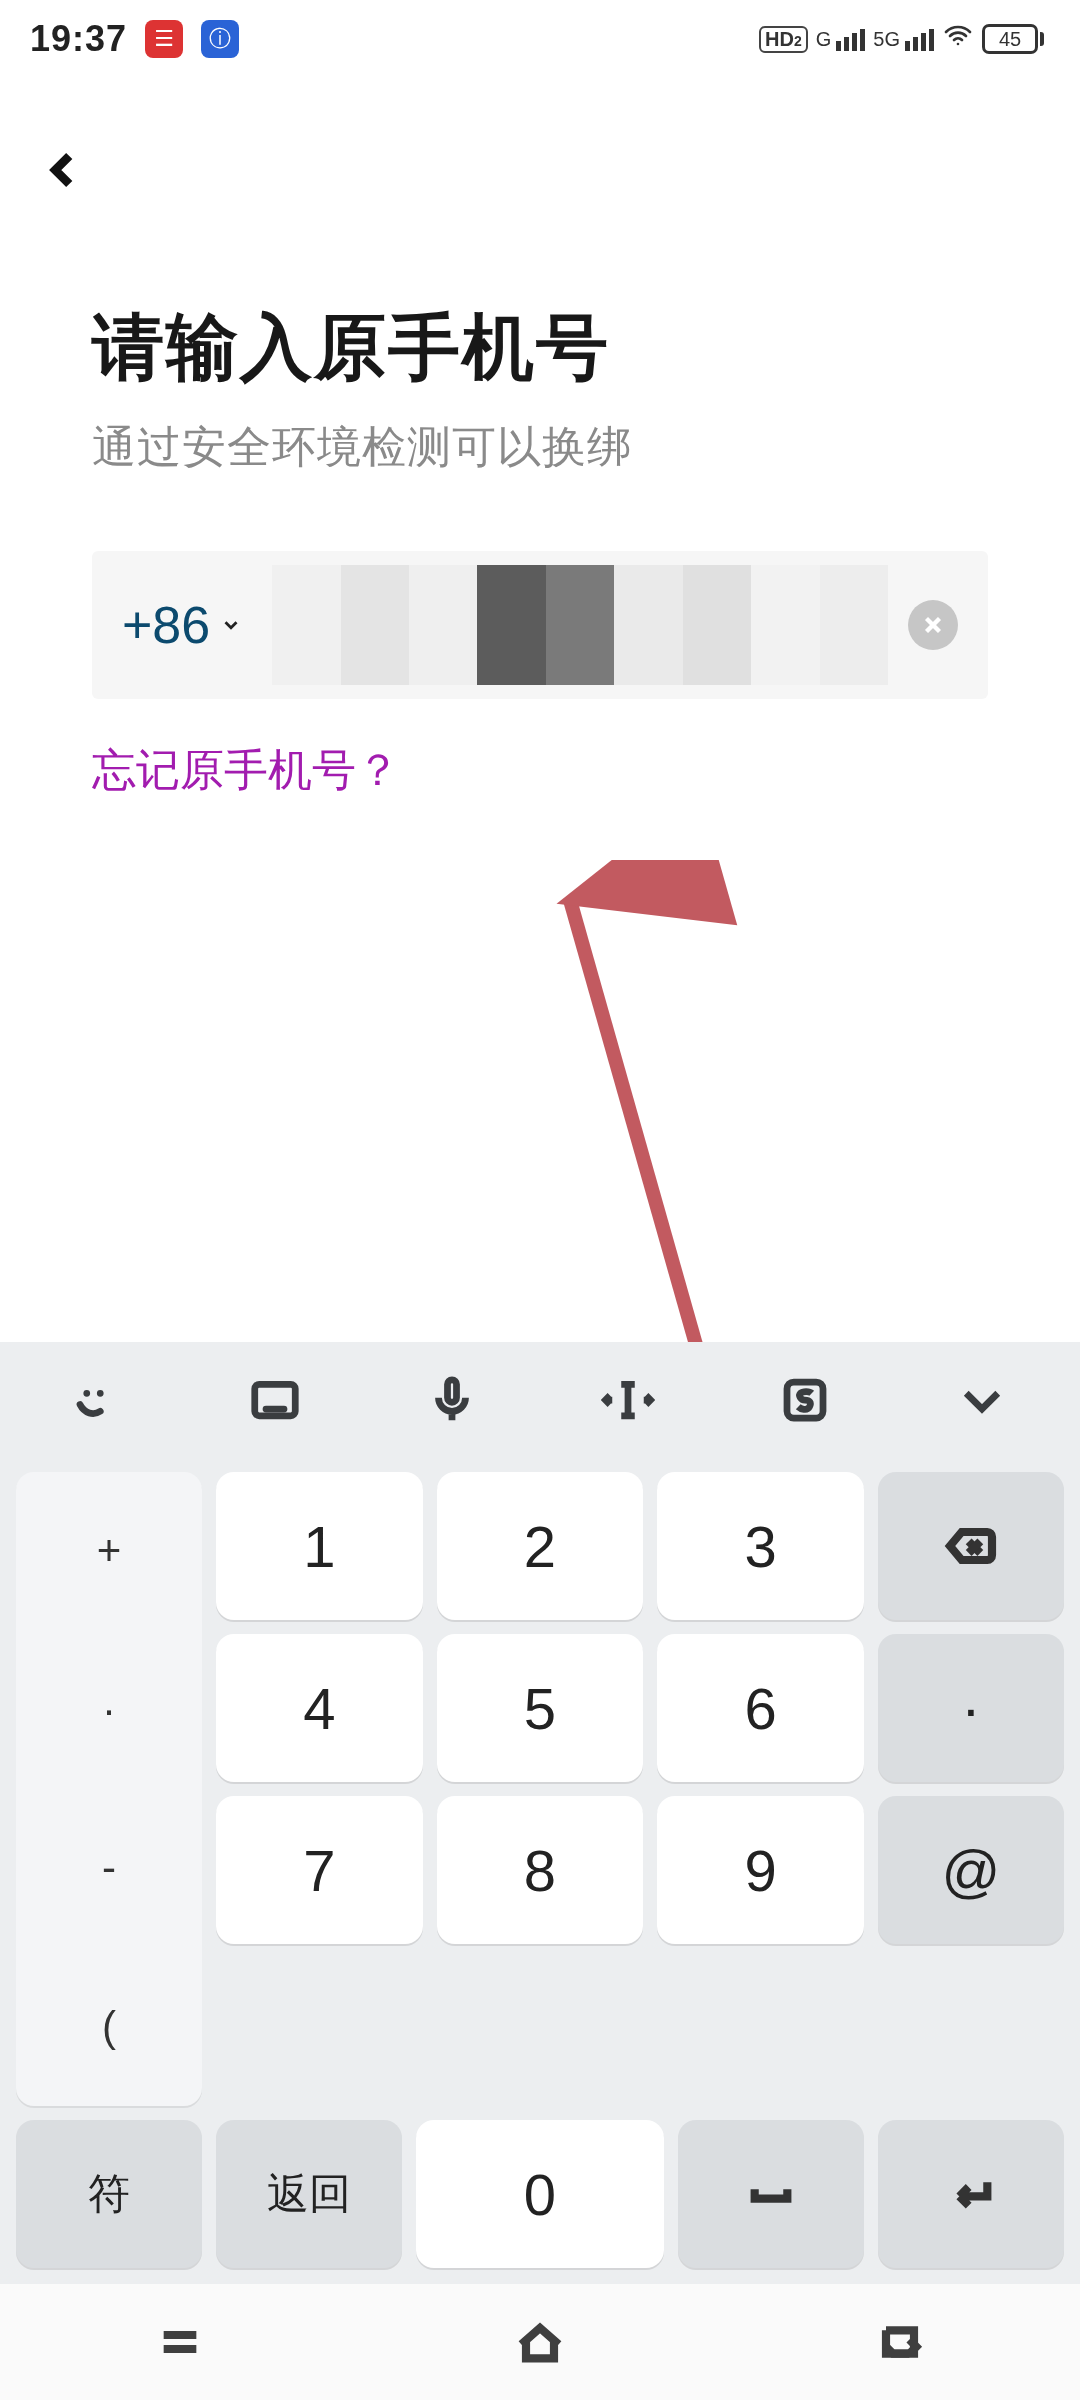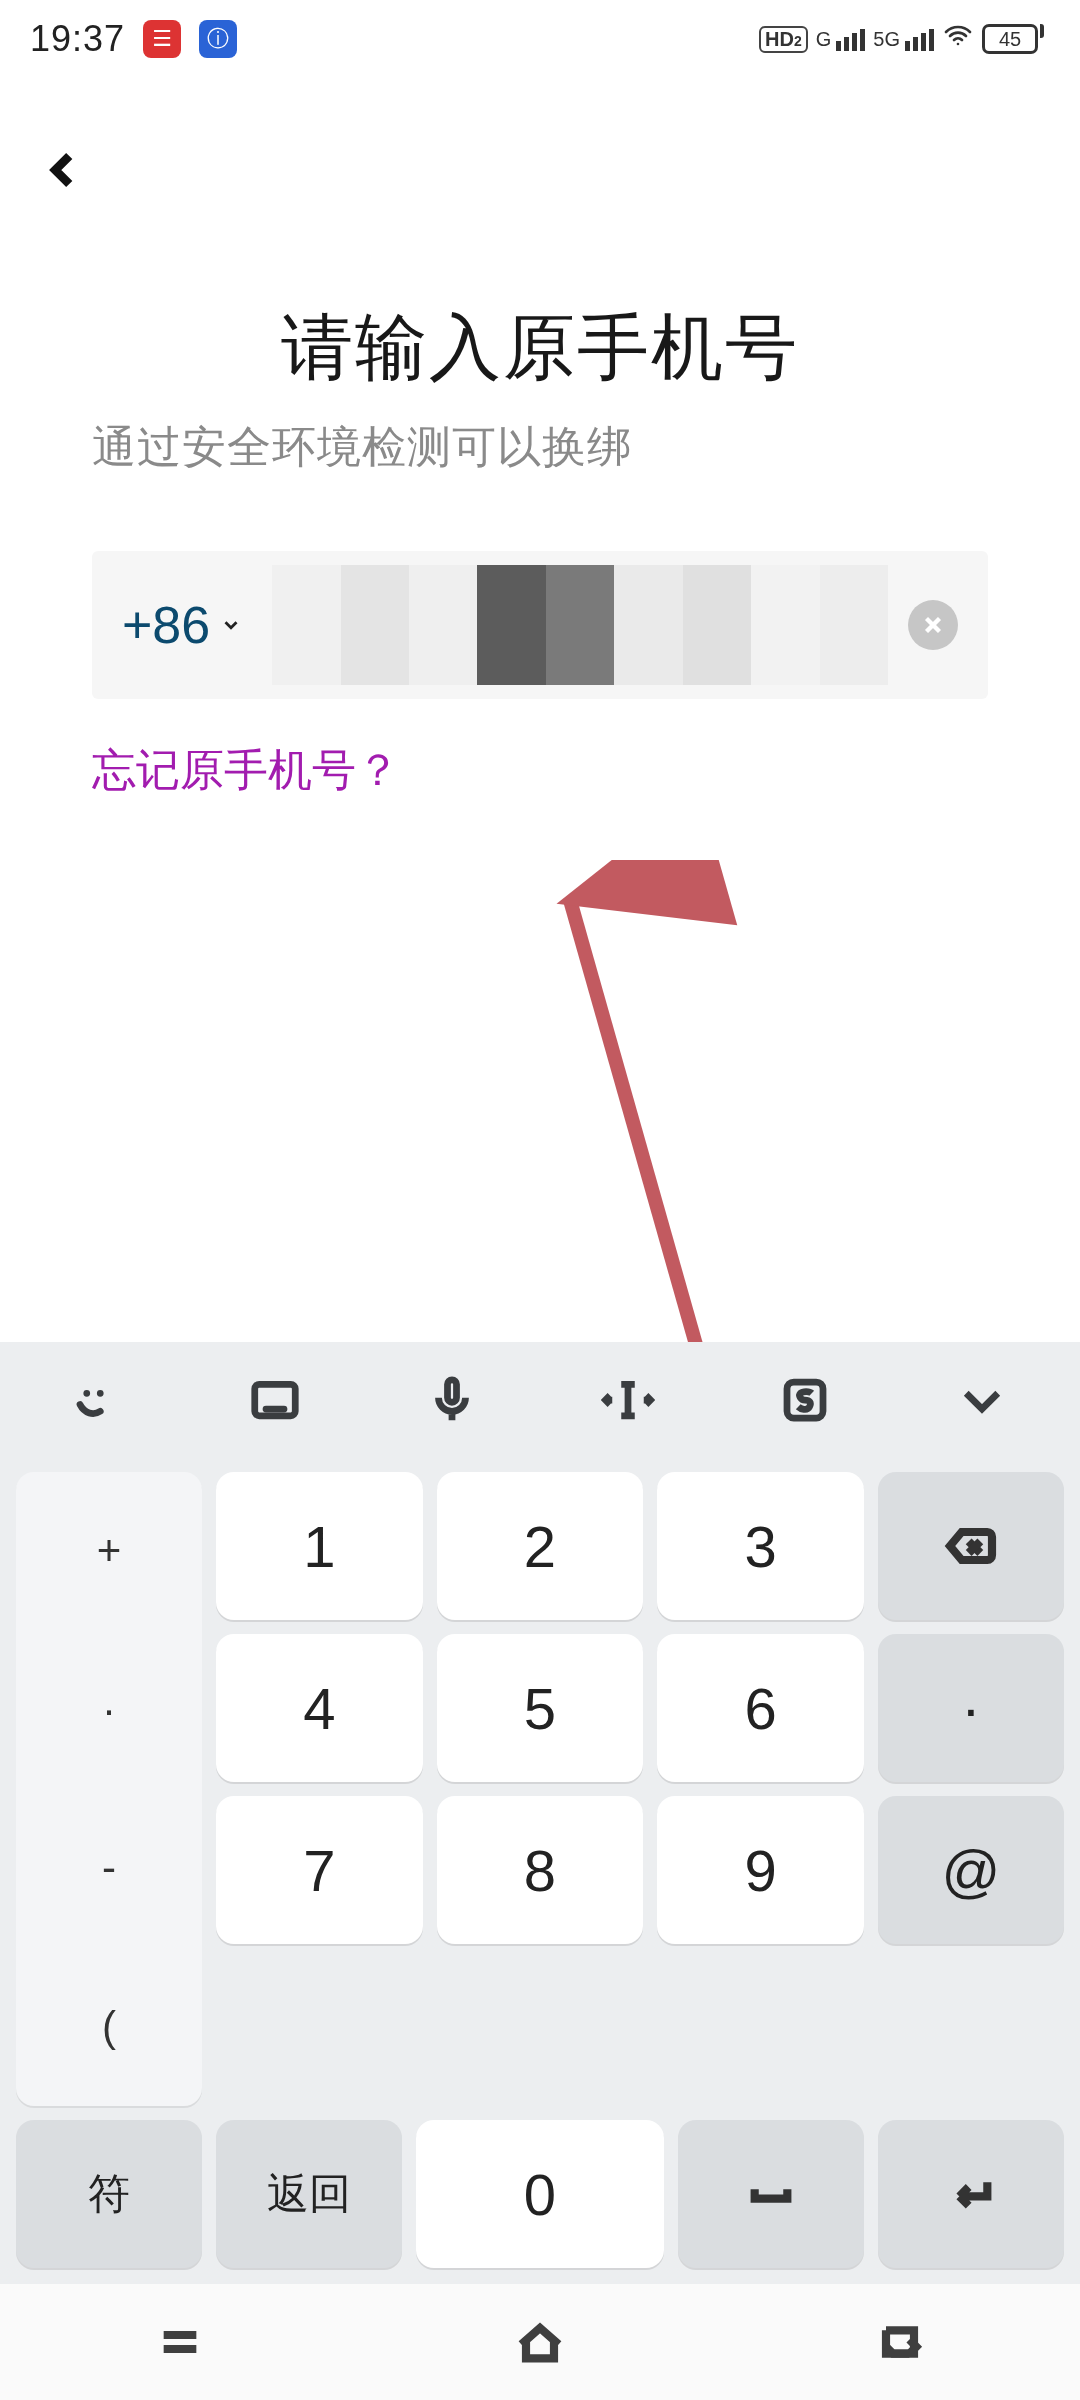--- a/index.html
+++ b/index.html
@@ -1,46 +1,46 @@
 <!DOCTYPE html>
 <html><head>
 <meta charset="utf-8">
 <style>
   * { margin:0; padding:0; box-sizing:border-box; font-family:"PingFang SC","Helvetica Neue",Arial,sans-serif; }
   html,body { width:1080px; height:2400px; background:#fff; overflow:hidden; position:relative; }
 
   
   .statusbar { position:absolute; top:0; left:0; right:0; height:78px; display:flex; align-items:center; justify-content:space-between; padding:0 36px 0 30px; font-size:36px; color:#222; }
   .statusbar .left { display:flex; align-items:center; gap:18px; }
-  .statusbar .left .time { font-weight:400; letter-spacing:1px; }
+  .statusbar .left .time { font-weight:700; letter-spacing:1px; }
   .statusbar .left .appicon { width:38px; height:38px; border-radius:8px; display:flex; align-items:center; justify-content:center; font-size:22px; color:#fff; }
   .statusbar .left .appicon.red { background:#d33; }
   .statusbar .left .appicon.blue { background:#2a63d6; }
   .statusbar .right { display:flex; align-items:center; gap:8px; font-size:26px; color:#333; }
   .statusbar .hd { border:2px solid #444; border-radius:6px; padding:0 4px; font-size:20px; font-weight:600; display:flex; align-items:baseline; }
   .statusbar .hd sub{ font-size:14px; }
   .statusbar .sig { display:flex; align-items:flex-end; gap:3px; }
   .statusbar .sig .lab { font-size:20px; margin-right:2px; align-self:flex-start; }
   .statusbar .sig i { width:5px; background:#333; display:block; }
   .statusbar .sig i:nth-child(2){height:10px}
   .statusbar .sig i:nth-child(3){height:14px}
   .statusbar .sig i:nth-child(4){height:18px}
   .statusbar .sig i:nth-child(5){height:22px}
   .statusbar .wifi svg { width:32px; height:32px; }
-  .statusbar .batt { display:flex; }
+  .statusbar .batt { display:flex; align-items:center; }
   .statusbar .batt .body { width:56px; height:30px; border:3px solid #333; border-radius:7px; display:flex; align-items:center; justify-content:center; font-size:20px; font-weight:500; position:relative; }
   .statusbar .batt .cap { width:4px; height:14px; background:#333; border-radius:0 3px 3px 0; margin-left:2px; }
 
   
   .headerrow { position:absolute; top:130px; left:24px; width:80px; height:80px; display:flex; align-items:center; justify-content:center; }
   .headerrow svg { width:42px; height:42px; stroke:#111; stroke-width:5; fill:none; }
 
   
   .content { position:absolute; top:300px; left:92px; right:92px; }
-  .title { font-size:72px; font-weight:400; color:#181818; letter-spacing:2px;text-align:center; }
+  .title { font-size:72px; font-weight:700; color:#181818; letter-spacing:2px; }
   .subtitle { margin-top:22px; font-size:44px; color:#8a8a8a; letter-spacing:1px; }
 
   .inputbox { margin-top:74px; height:148px; background:#f6f6f6; border-radius:6px; display:flex; align-items:center; padding:0 30px; position:relative; }
   .inputbox .cc { font-size:52px; color:#0c4a6e; font-weight:500; margin-right:10px; }
   .inputbox .chev { width:26px; height:26px; margin-right:26px; display:flex; align-items:center; }
   .inputbox .chev svg { width:22px; height:22px; stroke:#222; stroke-width:3; fill:none; }
   .inputbox .blurzone { flex:1; height:120px; display:flex; }
   .inputbox .blurzone span { flex:1; }
   .inputbox .clear { width:50px; height:50px; border-radius:50%; background:#c6c6c6; display:flex; align-items:center; justify-content:center; margin-left:20px; }
   .inputbox .clear svg { width:26px; height:26px; stroke:#fff; stroke-width:4; }

